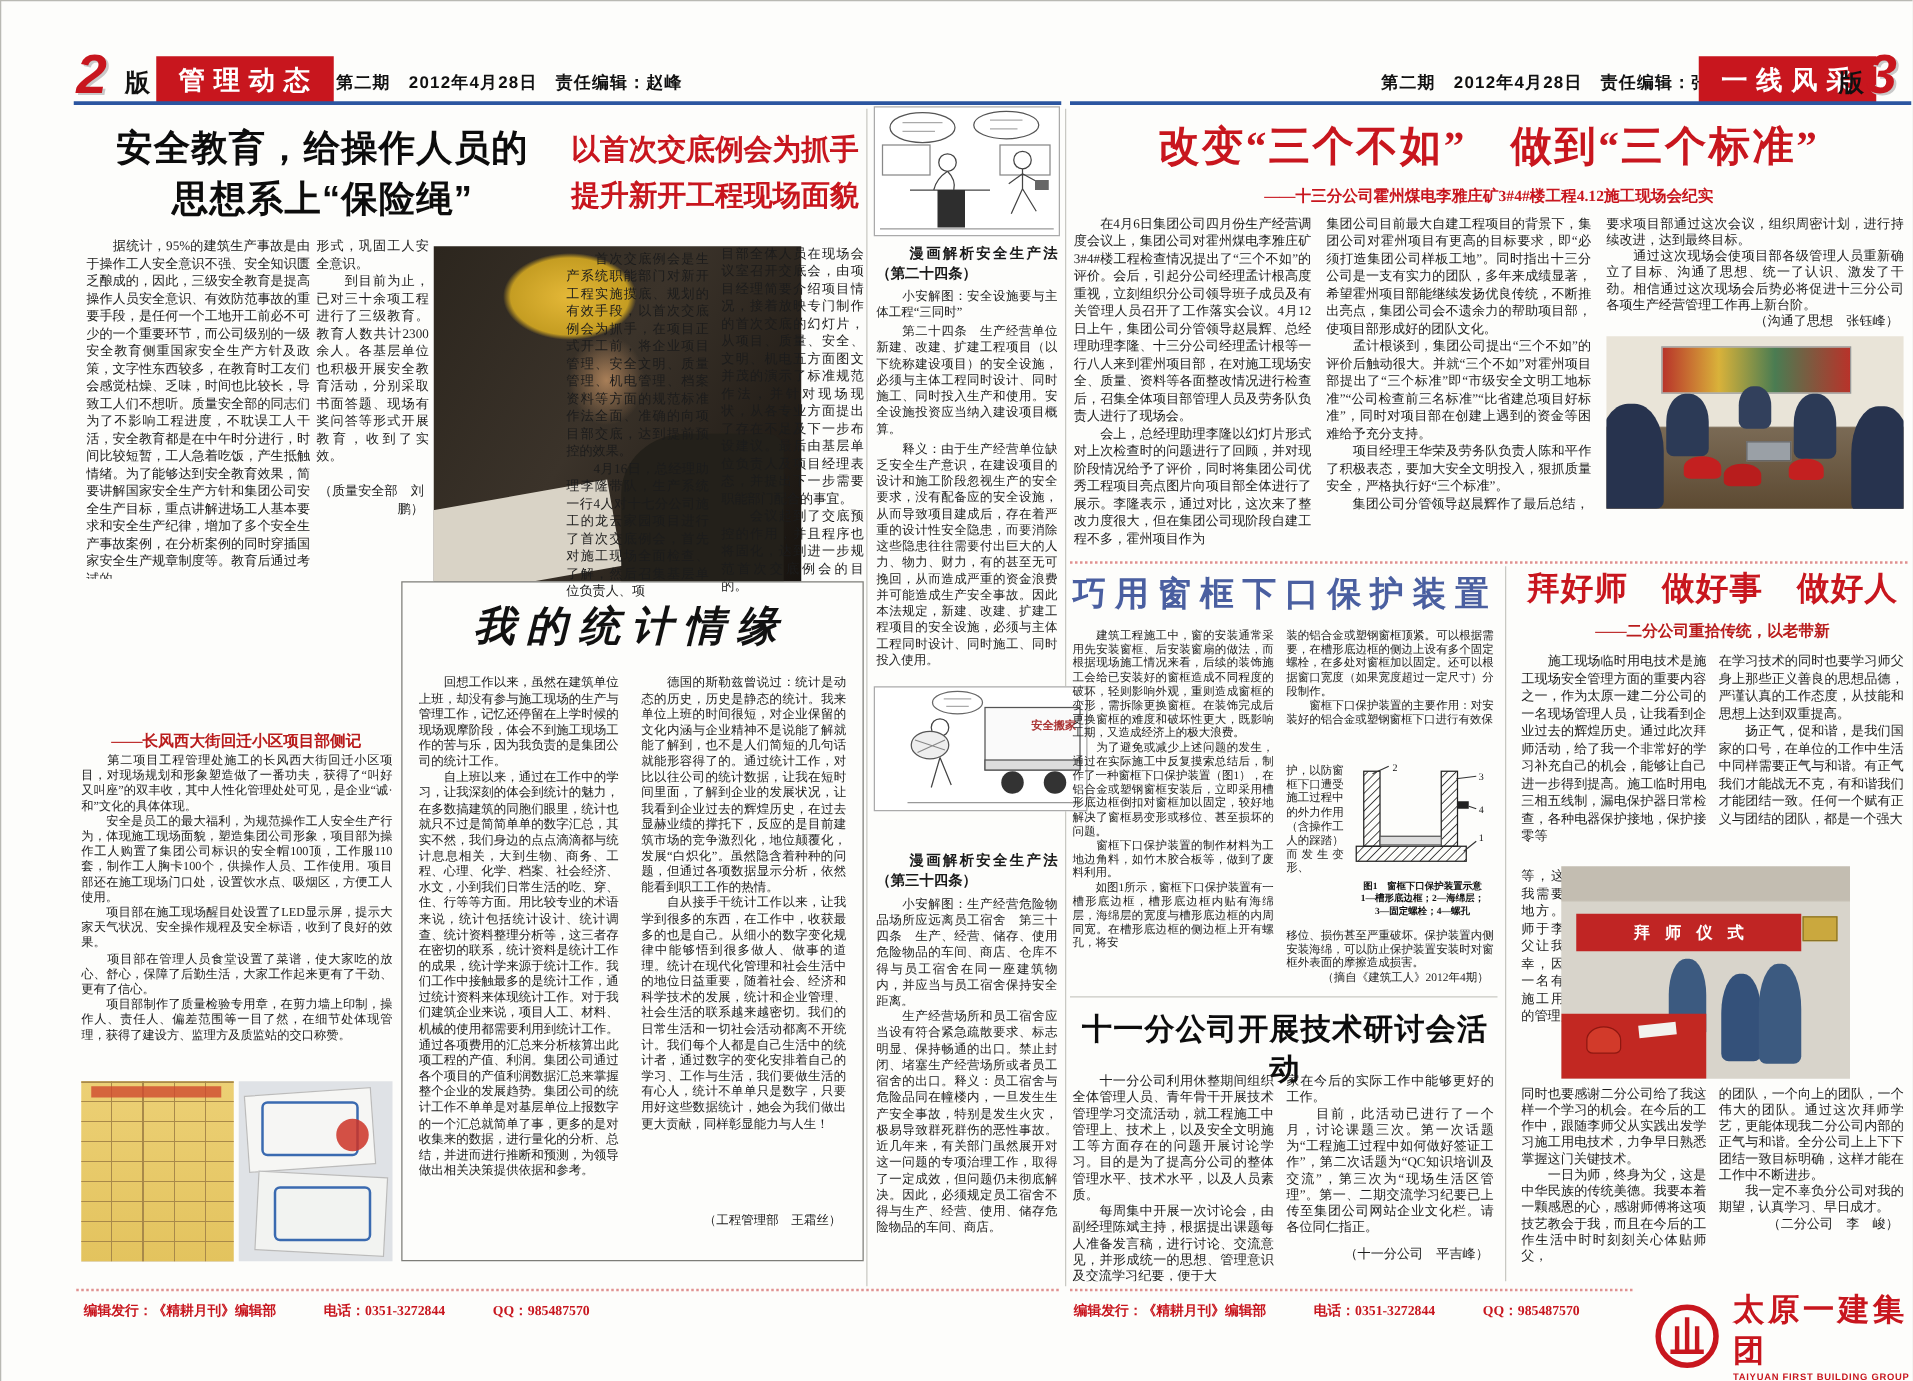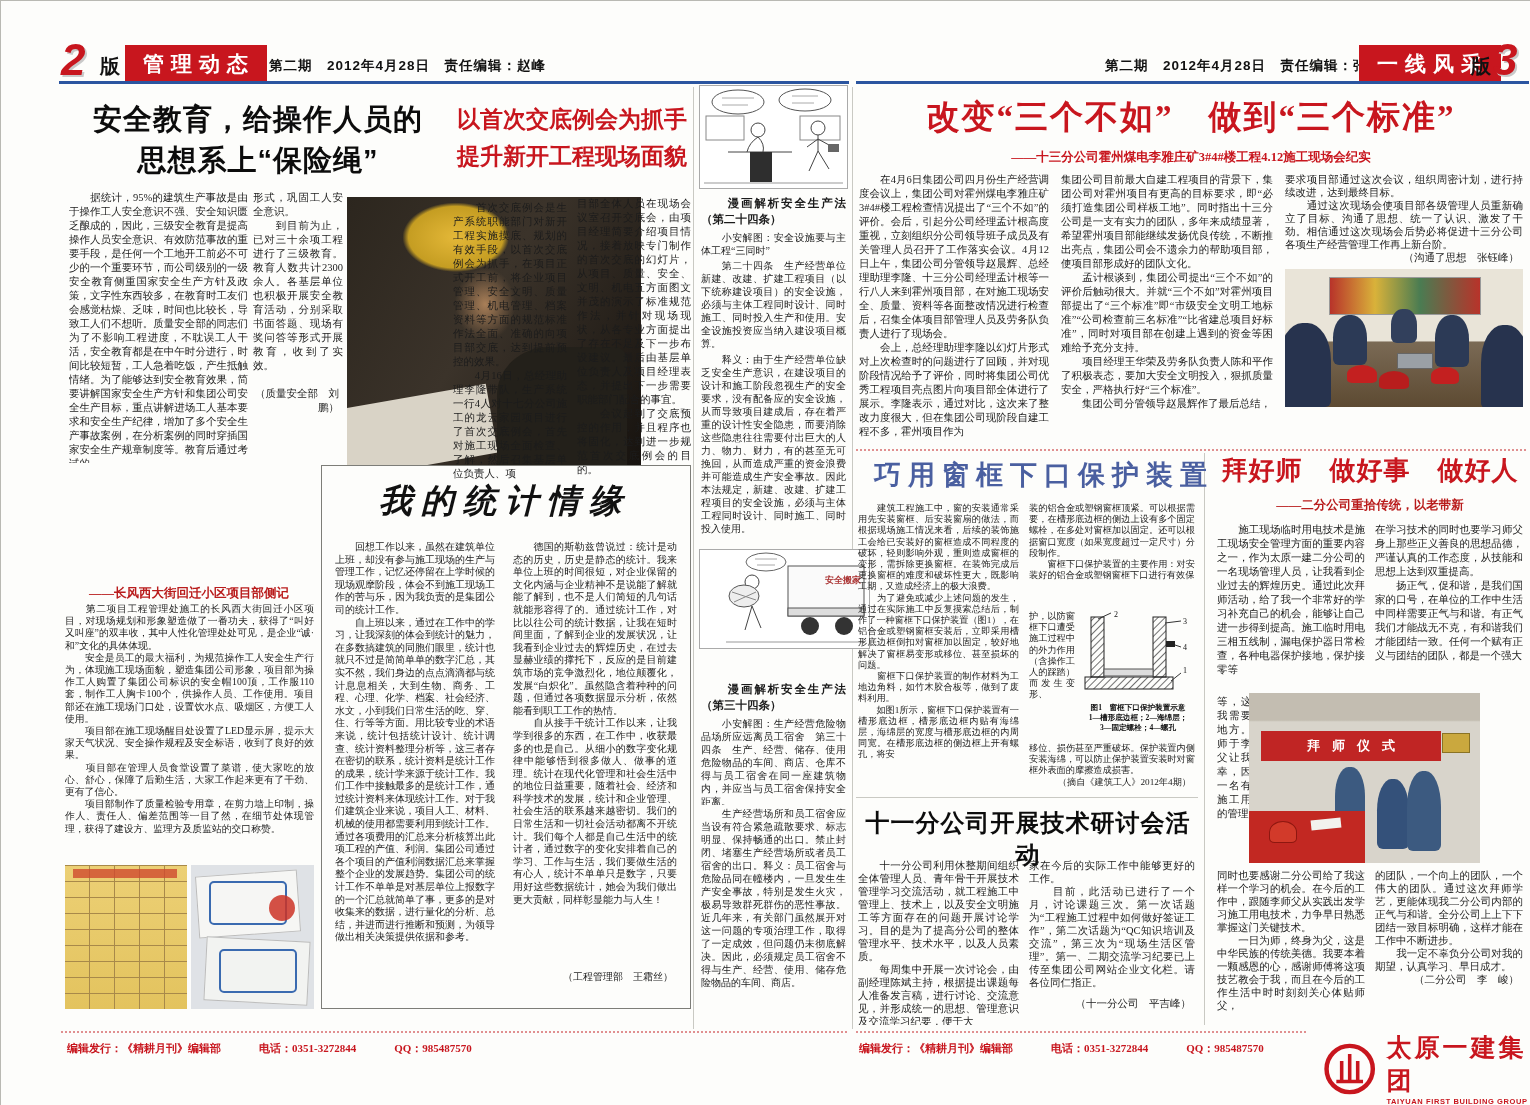--- a/index.html
+++ b/index.html
@@ -20,21 +20,21 @@
   
   .hl{text-align:center;font-family:"Liberation Sans","DejaVu Sans",sans-serif;font-weight:bold;}
   .hl-a1{font-size:29px;line-height:41px;color:#0c0c0c;letter-spacing:1px;}
   .hl-a4{font-size:23px;line-height:37px;color:#c8161e;}
   .hl-a2{font-size:29px;line-height:42px;color:#c8161e;}
   .hl-a3{font-family:"Liberation Serif",serif;font-style:italic;font-weight:bold;font-size:33px;
     letter-spacing:9px;color:#111;text-align:center;}
   .hl-a5{font-family:"Liberation Serif",serif;font-weight:bold;font-size:33px;color:#c8161e;
     text-align:center;letter-spacing:2px;}
   .hl-a6{font-family:"Liberation Serif",serif;font-weight:600;font-size:27px;color:#4a5fa0;
-    letter-spacing:7px;text-align:center;margin-left:16px;}
+    letter-spacing:7px;text-align:center;}
   .hl-a7{font-size:26px;color:#c8161e;letter-spacing:1px;}
   .hl-a8{font-size:24px;color:#0c0c0c;letter-spacing:1px;}
   .byline{text-align:center;font:bold 12.5px "Liberation Serif",serif;color:#b91c1c;}
   .byline.red{color:#c8161e;}
   
   .bt{font-size:10.5px;line-height:14px;text-align:justify;white-space:pre-line;
     color:#1c1c1c;overflow:hidden;}
   .bts{font-size:10px;line-height:13px;}
   .bta{font-size:9.8px;line-height:12.2px;}
   .btt{font-size:10px;line-height:12.6px;}

